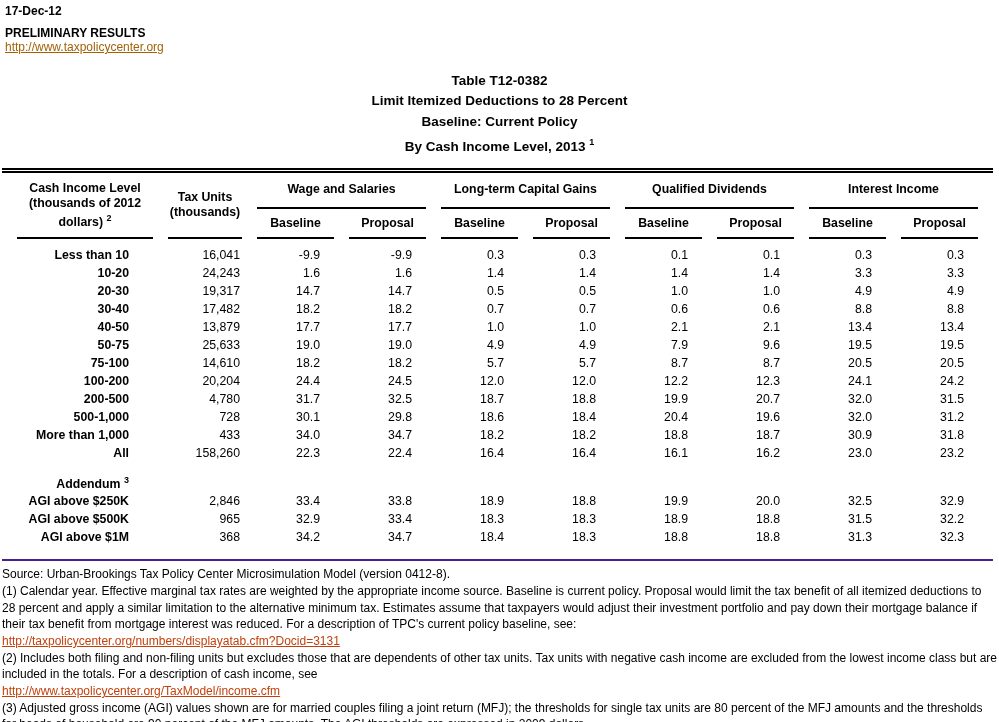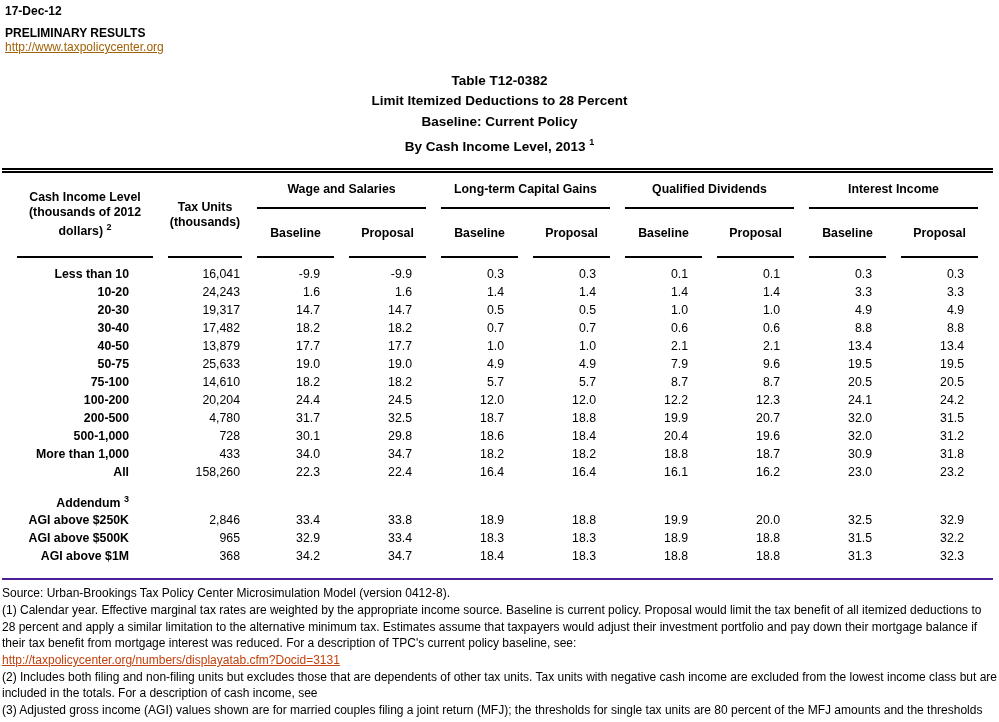--- a/index.html
+++ b/index.html
@@ -16,21 +16,21 @@
   .titles { margin-top: 17px; text-align: center; font-weight: bold; font-size: 13.5px; line-height: 20.4px; }
   sup { font-size: 9px; font-weight: bold; }
 
   
   table.emtr { border-collapse: separate; border-spacing: 15px 0; margin: 11px 0 0 2px;
                border-top: 5px double #000; border-bottom: 2px solid #4c1d95; table-layout: fixed; }
   col.c1 { width: 136px; } col.c2 { width: 74px; } col.cv { width: 77px; }
   th { font-weight: bold; font-size: 12.3px; }
   .th-span { border-bottom: 2px solid #000; vertical-align: middle; text-align: center; line-height: 15px; }
   .th-group { border-bottom: 2px solid #000; vertical-align: middle; text-align: center; height: 36px; padding-bottom: 2px; }
-  .th-sub { border-bottom: 2px solid #000; vertical-align: middle; text-align: center; height: 49px; }
+  .th-sub { border-bottom: 2px solid #000; vertical-align: middle; text-align: center; height: 30px; }
   tbody td { font-size: 12.3px; height: 18px; vertical-align: middle; white-space: nowrap; }
   td.lbl { font-weight: bold; text-align: right; padding-right: 24px; }
   td.tu  { text-align: right; padding-right: 2px; }
   td.v   { text-align: right; padding-right: 14px; }
   tr.sp1 td { height: 7px; }
   tr.sp2 td { height: 12px; }
   tr.sp3 td { height: 13px; }
 
   
   .footnotes { margin: 5px 2px 0 2px; width: 995px; font-size: 12px; line-height: 16.7px; }
@@ -291,14 +291,15 @@
         <td colspan="10"></td>
       </tr>
   </tbody>
 </table>
 
 <div class="footnotes">
   <div>Source: Urban-Brookings Tax Policy Center Microsimulation Model (version 0412-8).</div>
   <div>(1) Calendar year. Effective marginal tax rates are weighted by the appropriate income source. Baseline is current policy.  Proposal would limit the tax benefit of all itemized deductions to 28 percent and apply a similar limitation to the alternative minimum tax. Estimates assume that taxpayers would adjust their investment portfolio and pay down their mortgage balance if their tax benefit from mortgage interest was reduced. For a description of TPC's current policy baseline, see:</div>
   <a href="#">http://taxpolicycenter.org/numbers/displayatab.cfm?Docid=3131</a>
   <div>(2) Includes both filing and non-filing units but excludes those that are dependents of other tax units. Tax units with negative cash income are excluded from the lowest income class but are included in the totals. For a description of cash income, see</div>
+  <a href="#">http://www.taxpolicycenter.org/TaxModel/income.cfm</a>
   <div>(3) Adjusted gross income (AGI) values shown are for married couples filing a joint return (MFJ); the thresholds for single tax units are 80 percent of the MFJ amounts and the thresholds for heads of household are 90 percent of the MFJ amounts. The AGI thresholds are expressed in 2009 dollars.</div>
 </div>
 
 </body></html>

